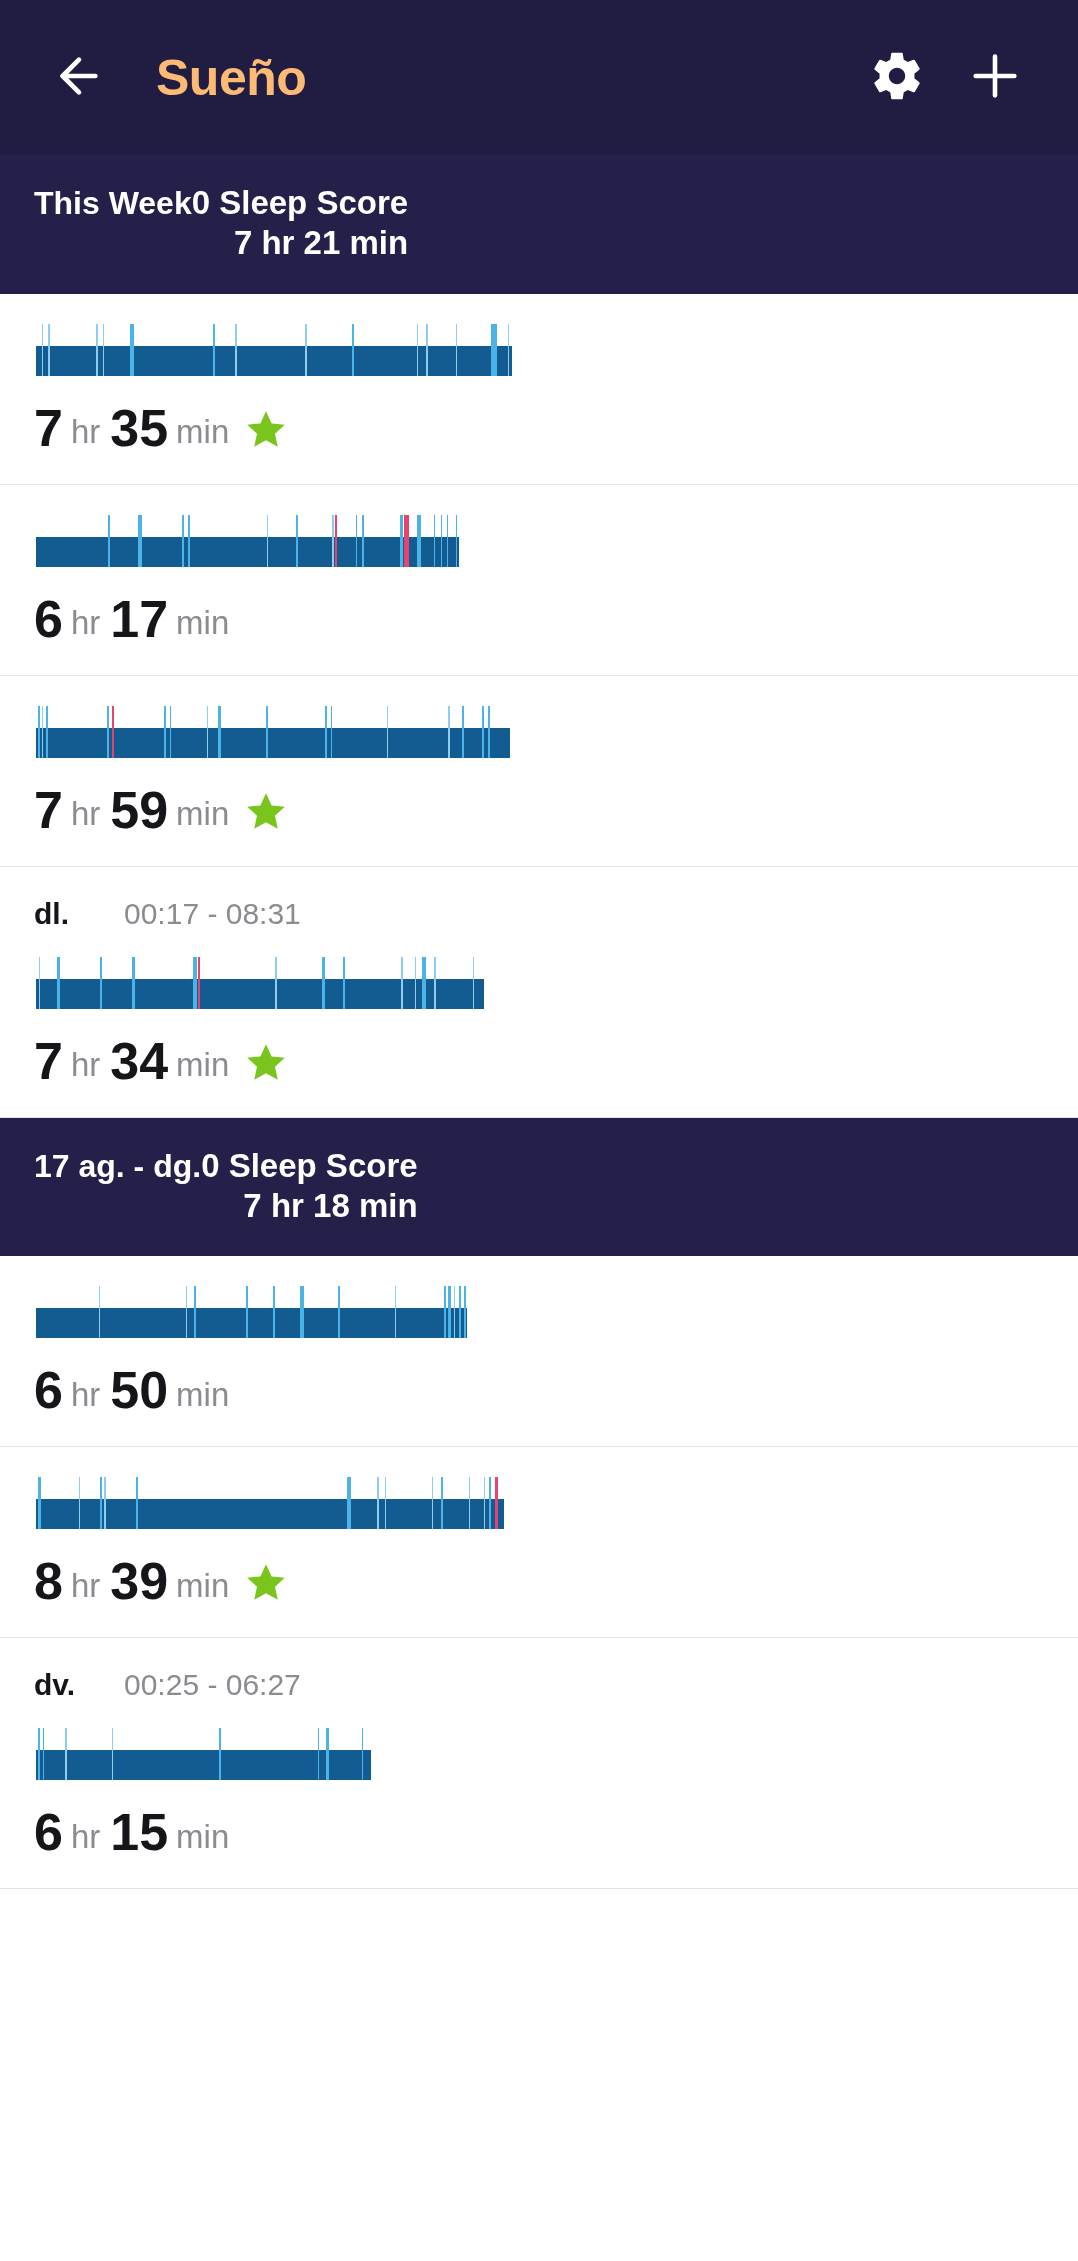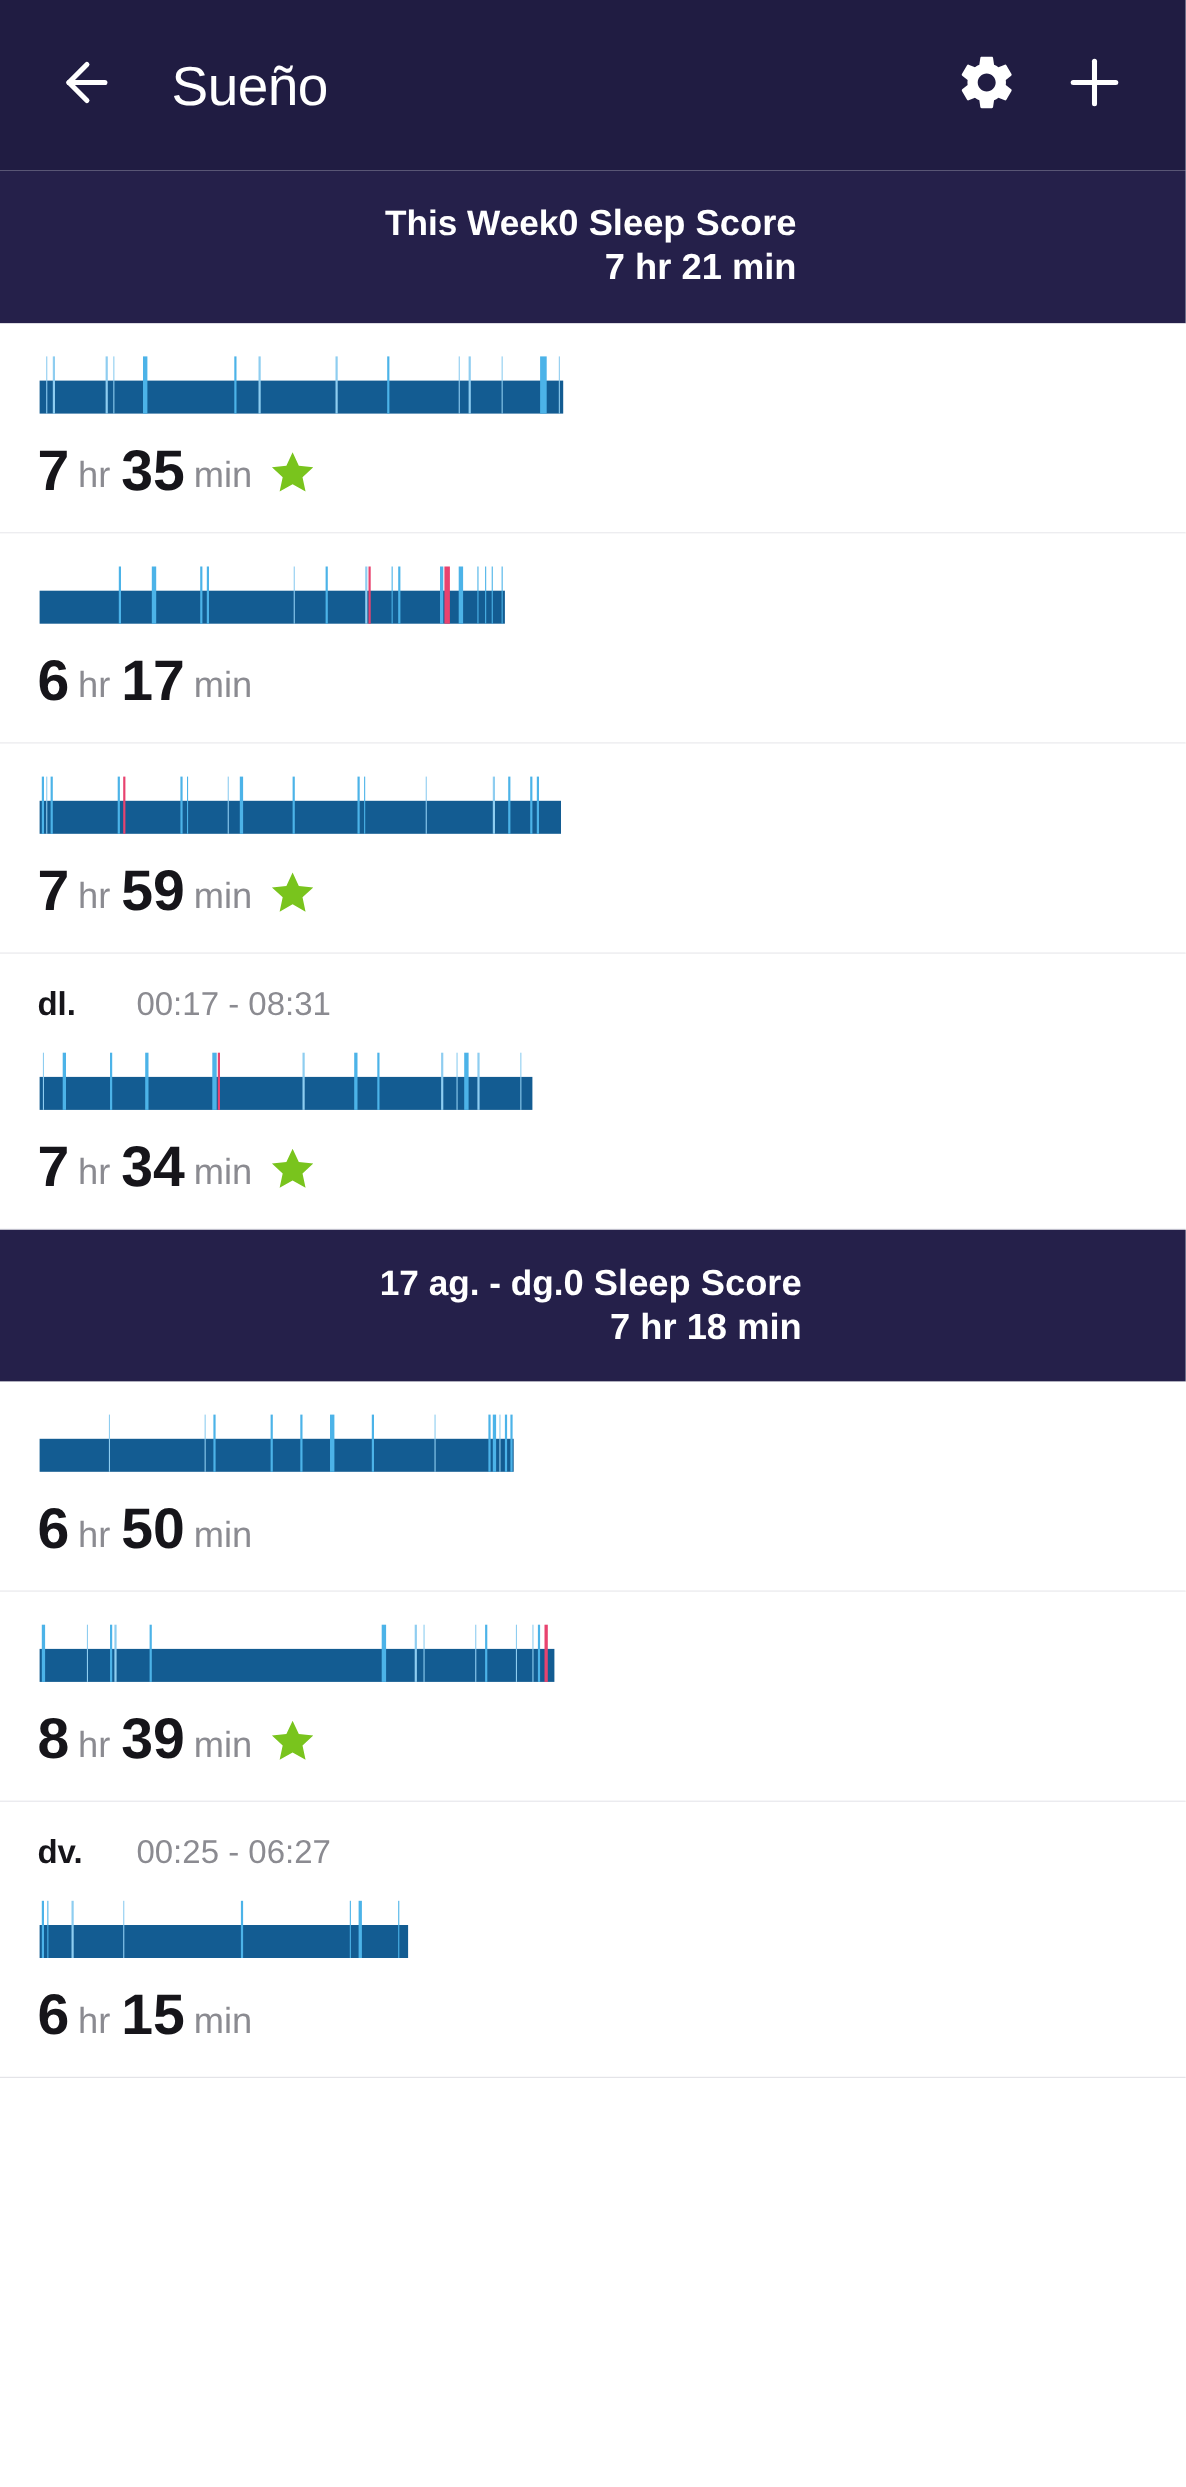--- a/index.html
+++ b/index.html
@@ -18,43 +18,43 @@
     align-items: center;
     padding: 0 40px 0 44px;
   }
   .appbar-back {
     width: 70px; height: 70px;
     display: flex; align-items: center; justify-content: center;
     flex: 0 0 auto;
     cursor: pointer;
   }
   .appbar-title {
-    color: #ffffff;
+    color: #fdba74;
     font-size: 50px;
-    font-weight: 400;
+    font-weight: 700;
     letter-spacing: -0.5px;
     margin-left: 42px;
     white-space: nowrap;
   }
   .appbar-spacer { flex: 1 1 auto; }
   .appbar-action {
     width: 86px; height: 86px;
     display: flex; align-items: center; justify-content: center;
     flex: 0 0 auto;
     cursor: pointer;
   }
   .appbar-action.plus { margin-left: 12px; }
 
   
   .week-band {
     background: #25204a;
     padding: 28px 38px 30px 34px;
     display: flex;
     align-items: flex-start;
-    justify-content: center;
+    justify-content: flex-start;
     min-height: 128px;
   }
   .week-label {
     color: #ffffff;
     font-size: 32px;
     font-weight: 700;
     padding-top: 2px;
     white-space: nowrap;
   }
   .week-stats {

